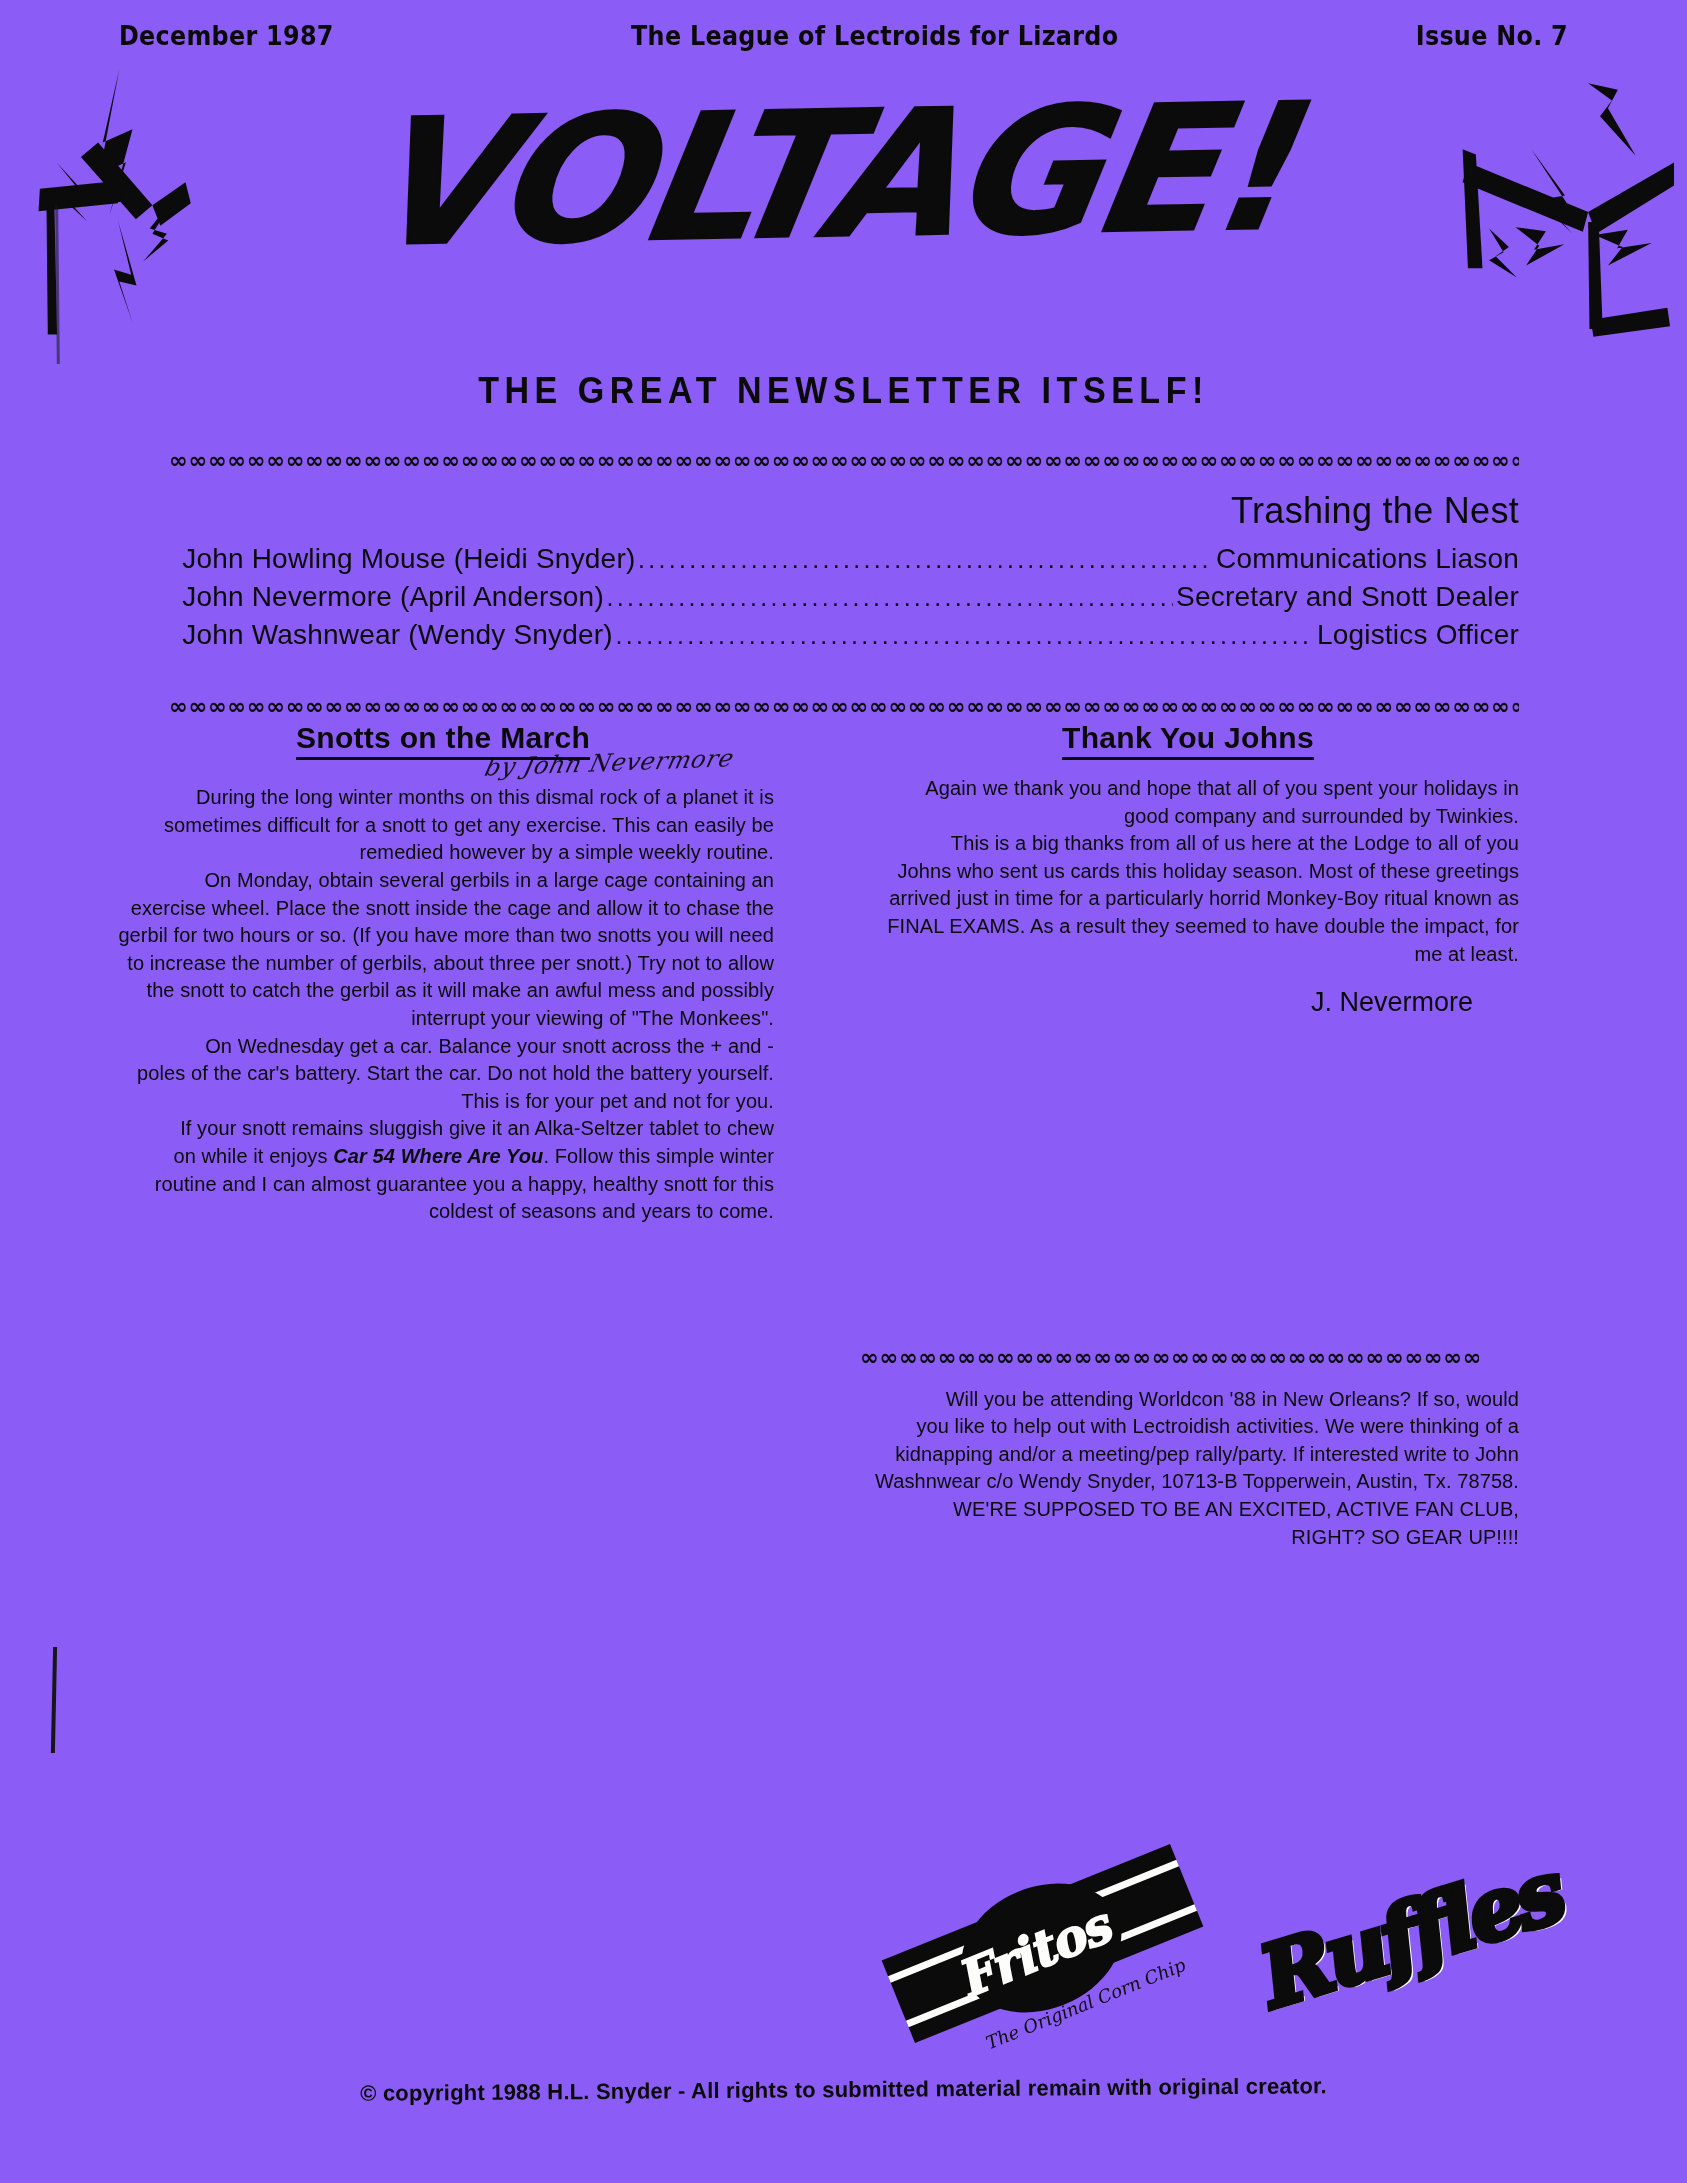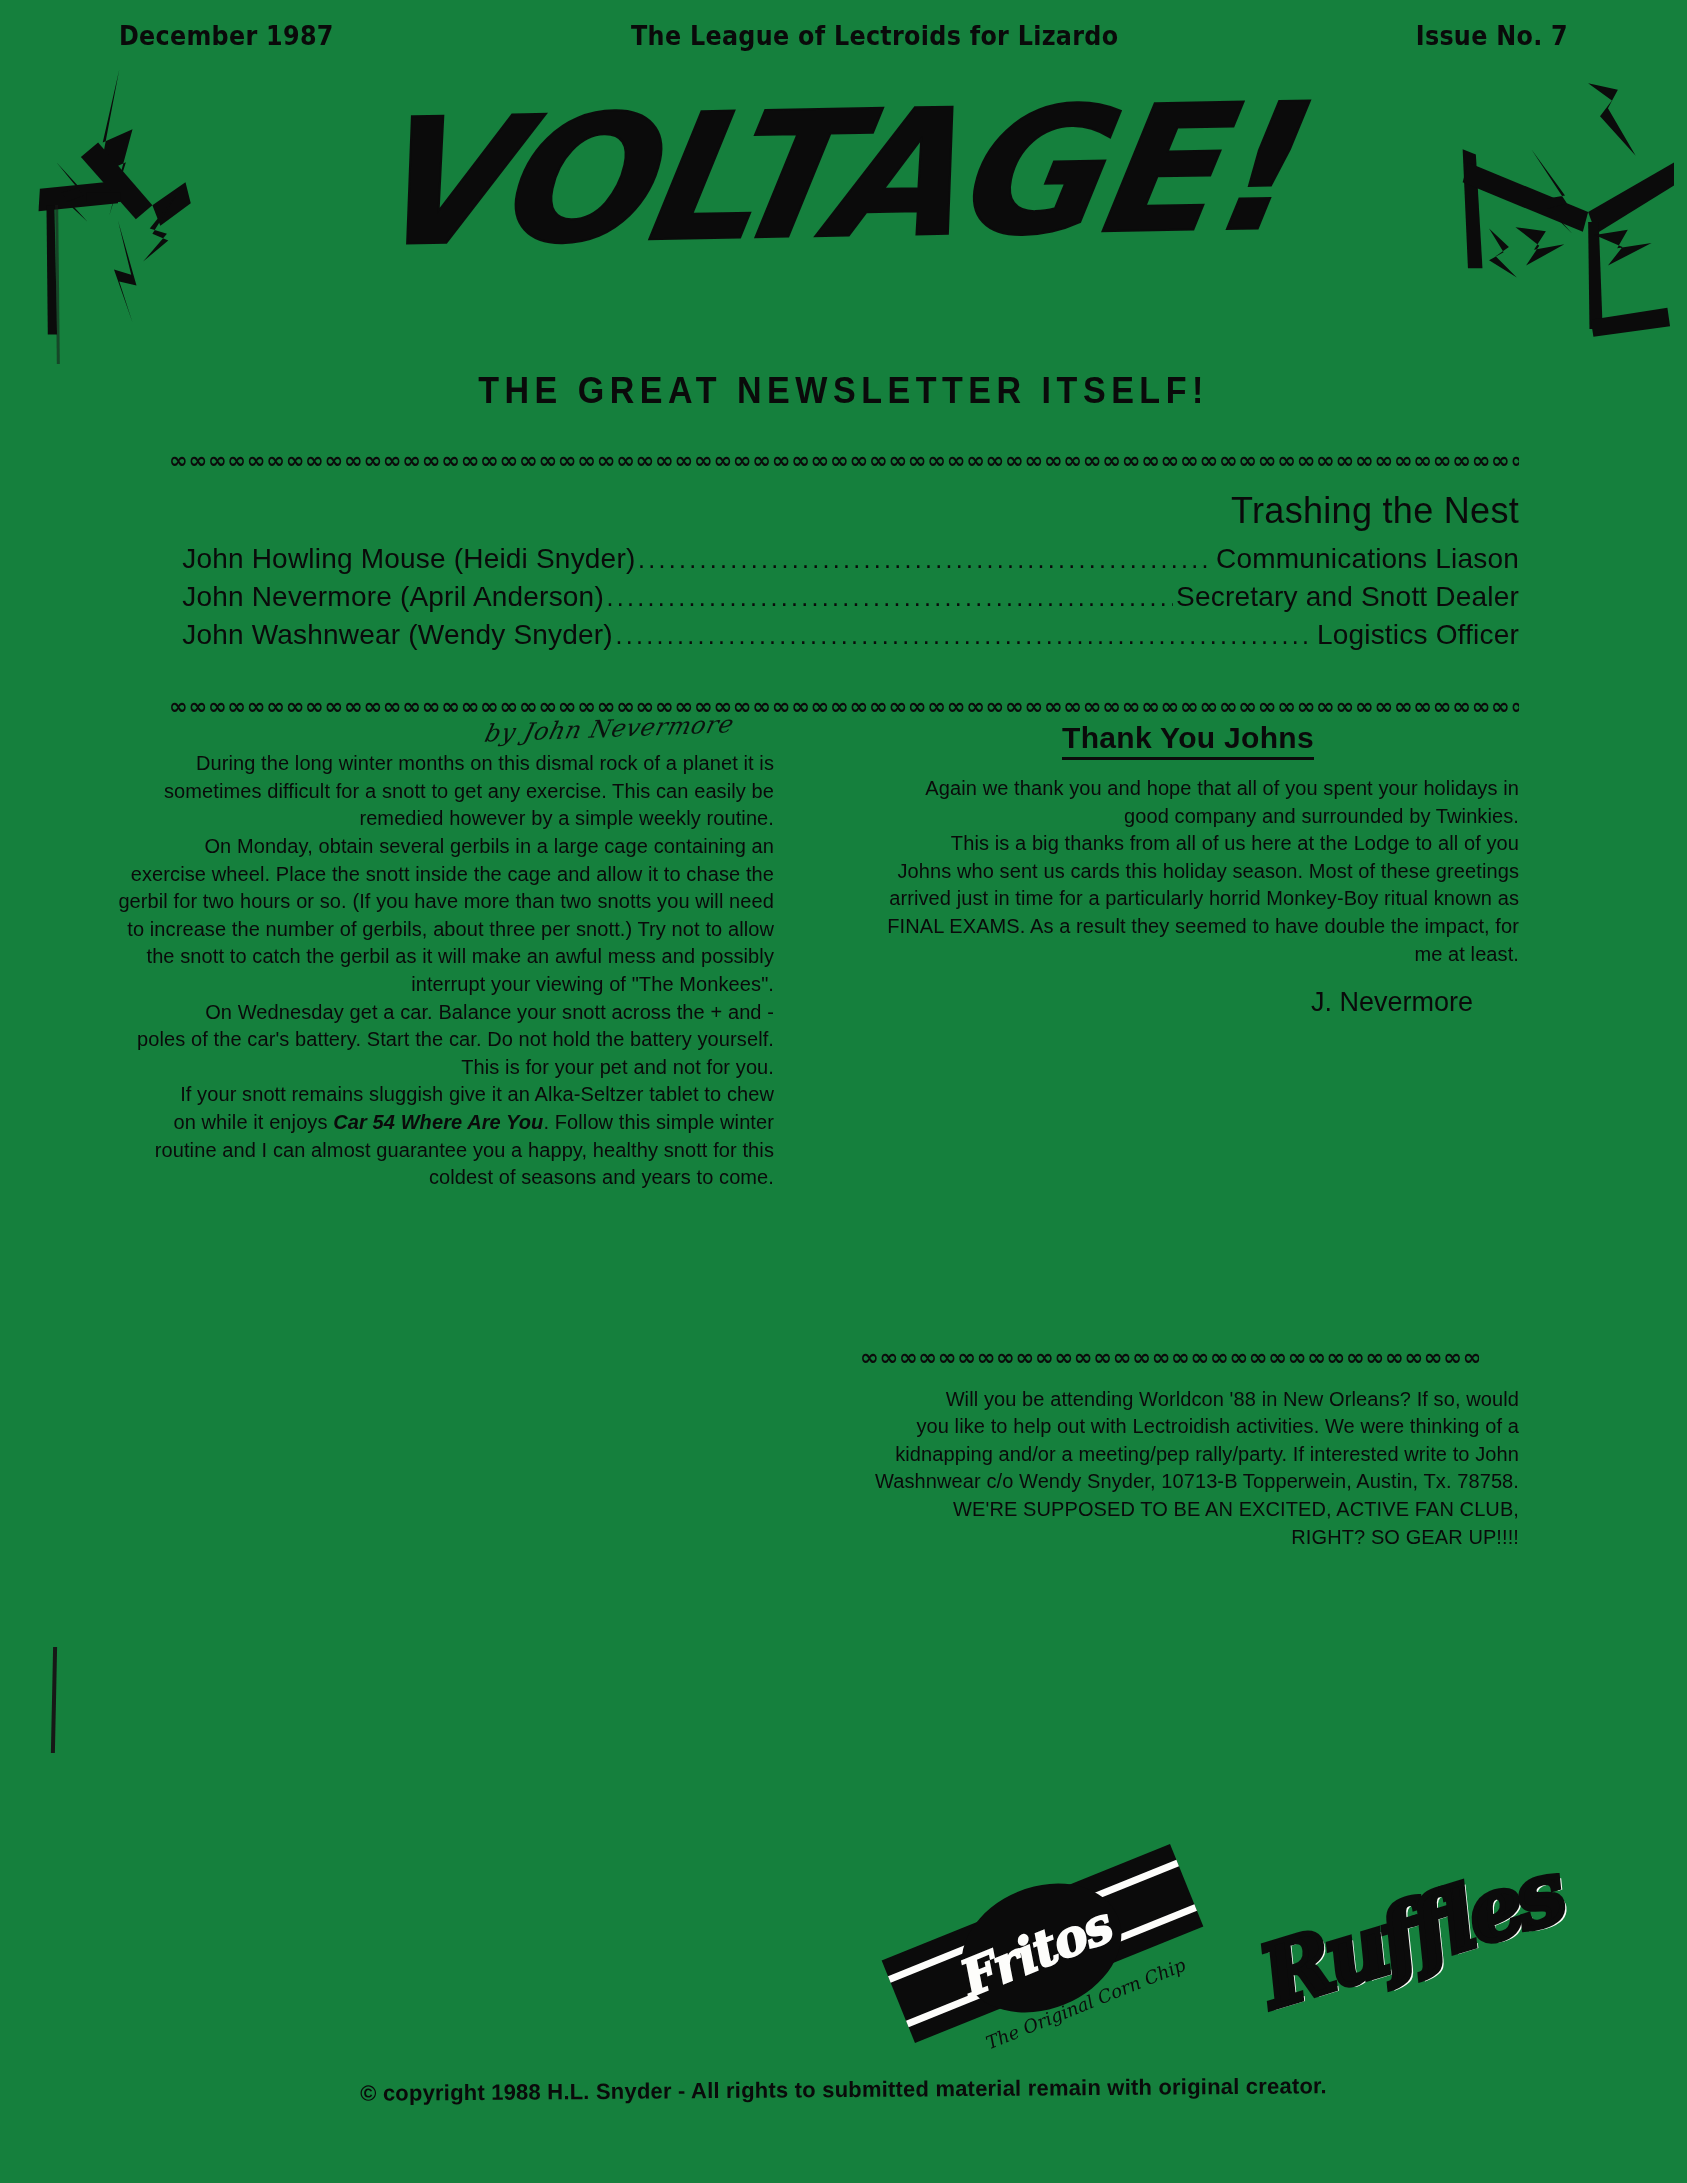--- a/index.html
+++ b/index.html
@@ -14,21 +14,21 @@
     position: relative;
     font-family: "Liberation Sans", "DejaVu Sans", sans-serif;
     color: #0a0a0a;
     overflow: hidden;
   }
 
   
   .page {
     position: absolute;
     inset: 0;
-    background: #15803d;
+    background: #8b5cf6;
     text-decoration: underline;
   }
 
   
   .topline {
     position: absolute;
     top: 20px;
     left: 119px;
     right: 119px;
     height: 40px;
@@ -378,20 +378,23 @@
     <div class="roster-row">
       <span class="nm">John Washnwear (Wendy Snyder)</span>
       <span class="dots">........................................................................</span>
       <span class="role">Logistics Officer</span>
     </div>
   </div>
 
   <div class="divider d2">∞∞∞∞∞∞∞∞∞∞∞∞∞∞∞∞∞∞∞∞∞∞∞∞∞∞∞∞∞∞∞∞∞∞∞∞∞∞∞∞∞∞∞∞∞∞∞∞∞∞∞∞∞∞∞∞∞∞∞∞∞∞∞∞∞∞∞∞∞∞∞∞∞∞∞∞∞∞∞∞∞∞∞∞∞∞∞∞∞∞∞∞∞∞</div>
 
   <div class="col col-left">
+    <div class="art-head">
+      <span class="u">Snotts on the March</span>
+    </div>
     <div class="byline">by John Nevermore</div>
 
     <div class="body-text">
       <p>During the long winter months on this dismal rock of a planet it is sometimes difficult for a snott to get any exercise. This can easily be remedied however by a simple weekly routine.</p>
       <p>On Monday, obtain several gerbils in a large cage containing an exercise wheel. Place the snott inside the cage and allow it to chase the gerbil for two hours or so. (If you have more than two snotts you will need to increase the number of gerbils, about three per snott.) Try not to allow the snott to catch the gerbil as it will make an awful mess and possibly interrupt your viewing of "The Monkees".</p>
       <p>On Wednesday get a car. Balance your snott across the + and - poles of the car's battery. Start the car. Do not hold the battery yourself. This is for your pet and not for you.</p>
       <p><span>If your snott remains sluggish give it an Alka-Seltzer tablet to chew on while it enjoys </span><span class="ital">Car 54 Where Are You</span><span>. Follow this simple winter routine and I can almost guarantee you a happy, healthy snott for this coldest of seasons and years to come.</span></p>
     </div>
   </div>
 

